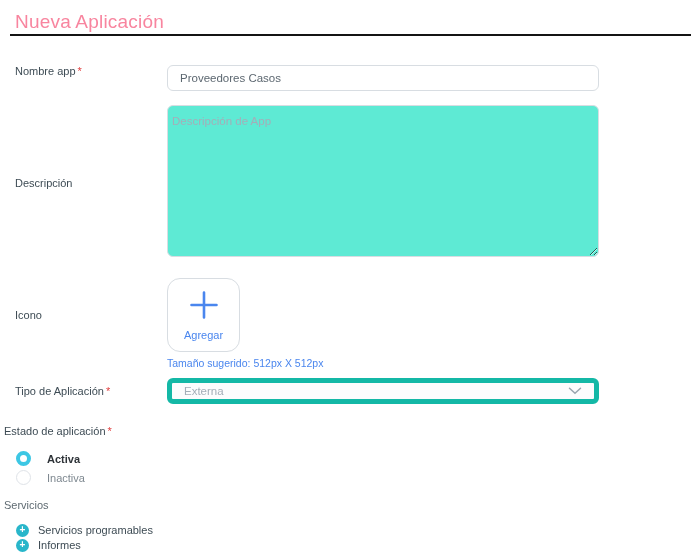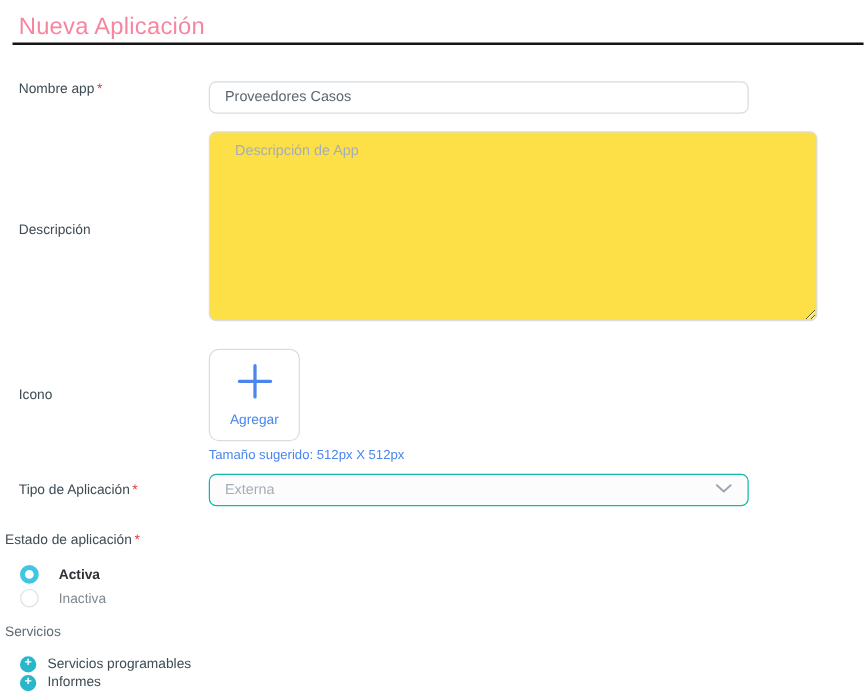--- a/index.html
+++ b/index.html
@@ -38,46 +38,46 @@
     width: 432px; height: 26px;
     border: 1px solid #d8dde2; border-radius: 6px;
     padding: 8px 12px;
     font-family: "Liberation Sans", sans-serif;
     font-size: 11.5px; color: #5c6770;
     outline: none; background: #fff;
   }
 
   .row-desc { margin-top: 14px; align-items: center; }
   .desc-textarea {
-    width: 487px; height: 152px;
+    width: 432px; height: 152px;
     border: 1px solid #d8dde2; border-radius: 6px;
-    padding: 9px 20px;
+    padding: 9px 4px;
     font-family: "Liberation Sans", sans-serif;
     font-size: 11.5px; color: #5c6770;
-    outline: none; background: #fde047;
+    outline: none; background: #5eead4;
     resize: both;
   }
   .desc-textarea::placeholder, .text-input::placeholder { color: #a4aeb8; }
 
   .row-icon { margin-top: 17px; align-items: flex-start; }
   .row-icon .label-col { margin-top: 31px; }
   .upload-box {
     width: 73px; height: 74px;
-    border: 1px solid #d8dde2; border-radius: 8px;
+    border: 1px solid #d8dde2; border-radius: 13px;
     display: flex; flex-direction: column;
     align-items: center; justify-content: center;
     cursor: pointer; background: #fff;
   }
   .upload-label { margin-top: 5px; font-size: 11px; color: #4a86ee; }
   .upload-hint { margin-top: 5px; font-size: 10.5px; color: #4a86ee; }
 
   .row-type { margin-top: 9px; align-items: center; }
   .select-box {
     width: 432px; height: 26px;
-    border: 1px solid #14b8a6; border-radius: 6px;
+    border: 5px solid #14b8a6; border-radius: 6px;
     background: #fcfcfd;
     display: flex; align-items: center;
     padding: 0 12px;
     font-size: 11.5px; color: #a4aeb8;
     cursor: pointer;
   }
   .select-box .select-value { flex: 1; }
 
   .section-label {
     padding-left: 4px; font-size: 11px; color: #3d4b54;

